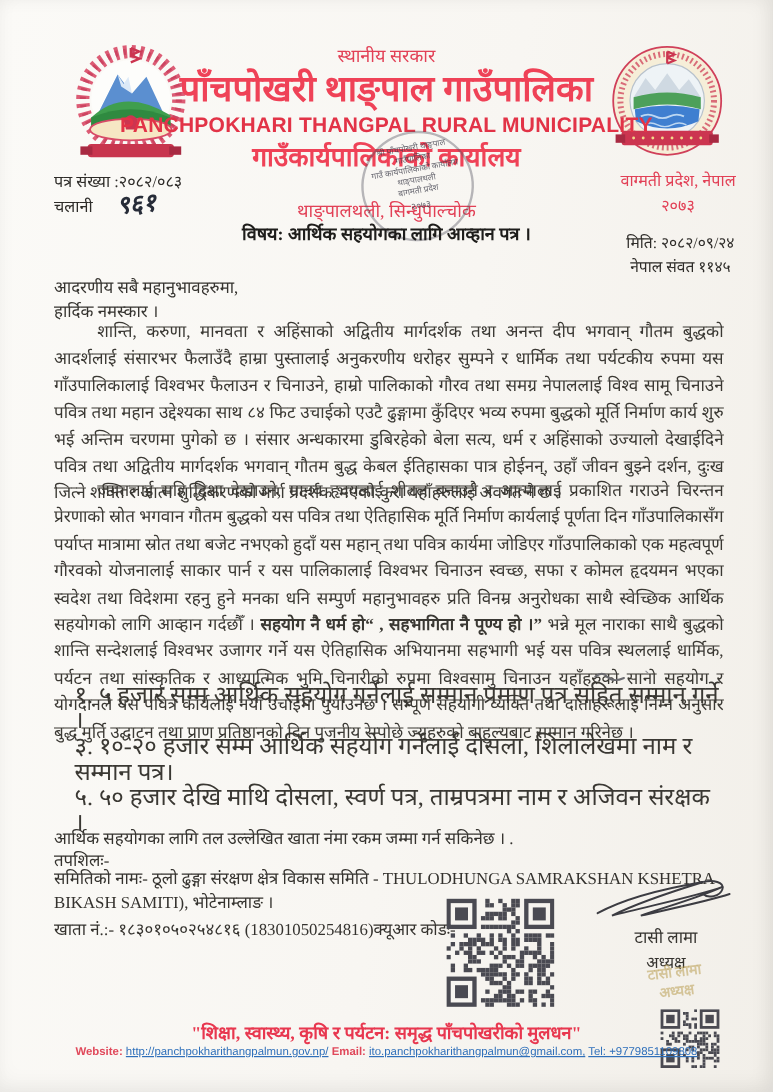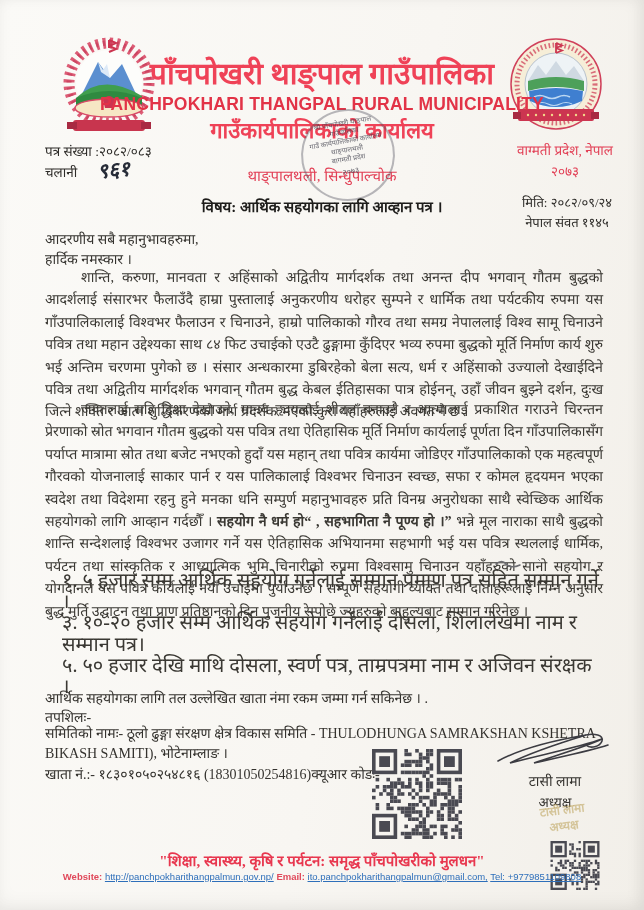--- a/index.html
+++ b/index.html
@@ -16,21 +16,21 @@
   .gov-label{top:36px;font-size:15px;}
   .muni-np{top:52px;font-size:30px;font-weight:bold;color:#ef4257;}
   .muni-en{top:94px;font-size:17.5px;font-weight:800;color:#e23347;
            font-family:"Liberation Sans","DejaVu Sans",sans-serif;letter-spacing:.2px;}
   .office{top:114px;font-size:22px;font-weight:bold;color:#ef4257;}
   .address{top:148px;font-size:15px;margin-top:17px;}
   .meta-left{left:45px;font-size:13.5px;color:#2e2c29;}
   .chalani-no{left:97px;top:155px;font-size:21px;color:#272c38;font-style:italic;
               transform:rotate(-5deg);font-weight:bold;}
   .prov{left:505px;width:120px;text-align:center;font-size:13.5px;}
-  .subject{top:196px;font-size:15px;font-weight:bold;color:#1e1d1b;}
+  .subject{top:184px;font-size:15px;font-weight:bold;color:#1e1d1b;}
   .dateblk{left:512px;width:110px;text-align:center;font-size:13px;color:#2e2c29;}
   
   .sal{left:45px;font-size:14px;}
   .para{left:45px;width:558px;text-align:justify;font-size:14.2px;line-height:22.4px;
         text-indent:36px;color:#3a3833;}
   .list{left:62px;width:540px;font-size:20px;line-height:21.2px;color:#3a3833;}
   .plain{left:45px;font-size:14px;color:#34322e;}
   .committee{left:45px;width:562px;font-size:14px;line-height:19.5px;color:#34322e;}
   
   .seal{left:301px;top:109px;width:94px;height:92px;border:2px solid rgba(82,82,94,.40);
@@ -90,20 +90,21 @@
         <circle cx="32" cy="80" r="1.2"></circle>
         <circle cx="40" cy="80" r="1.2"></circle>
         <circle cx="48" cy="80" r="1.2"></circle>
         <circle cx="56" cy="80" r="1.2"></circle>
         <circle cx="64" cy="80" r="1.2"></circle>
         <circle cx="72" cy="80" r="1.2"></circle>
         <circle cx="80" cy="80" r="1.2"></circle>
       </g>
   </svg>
 
+  <div class="abs ctr red gov-label">स्थानीय सरकार</div>
   <div class="abs ctr muni-np">पाँचपोखरी थाङ्पाल गाउँपालिका</div>
   <div class="abs ctr muni-en">PANCHPOKHARI THANGPAL RURAL MUNICIPALITY</div>
   <div class="abs ctr office">गाउँकार्यपालिकाको कार्यालय</div>
   <div class="abs ctr red address">थाङ्पालथली, सिन्धुपाल्चोक</div>
 
   <div class="abs seal">
     <div>श्री पाँचपोखरी थाङ्पाल</div>
     <div>गाउँपालिका</div>
     <div>गाउँ कार्यपालिकाको कार्यालय</div>
     <div>थाङ्पालथली</div>

